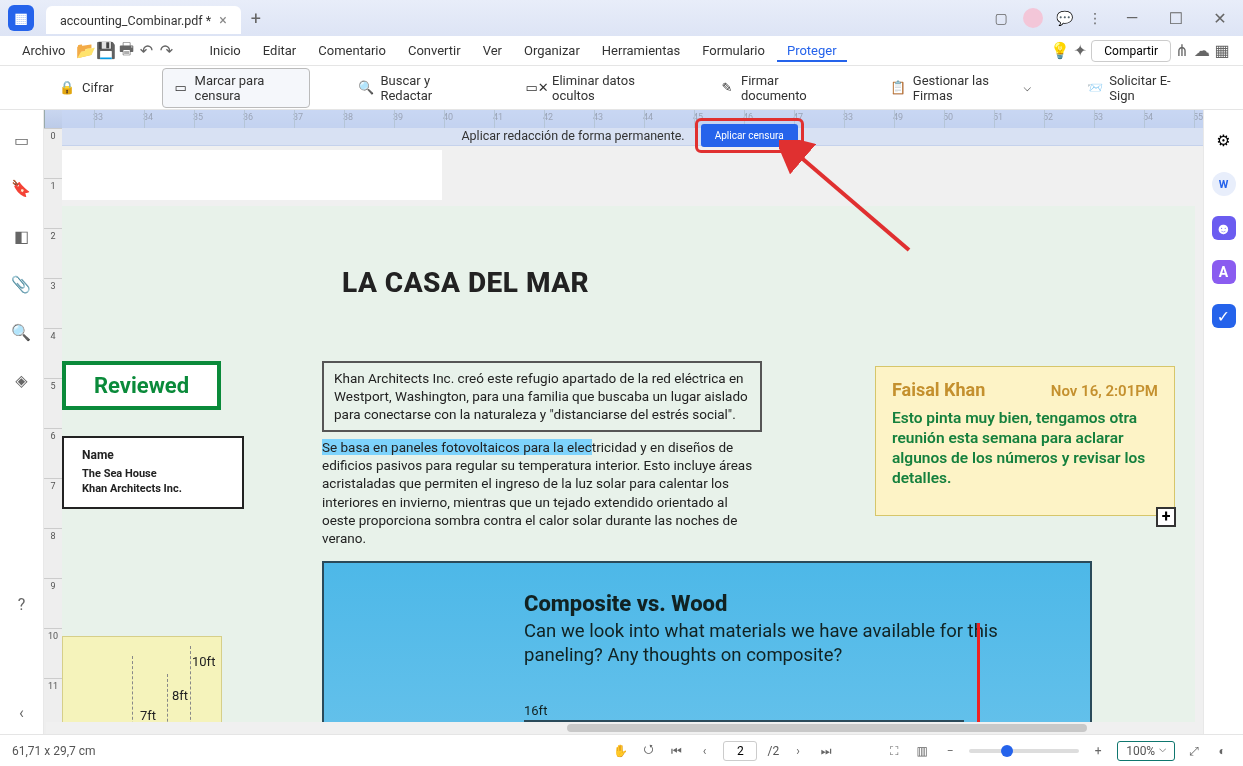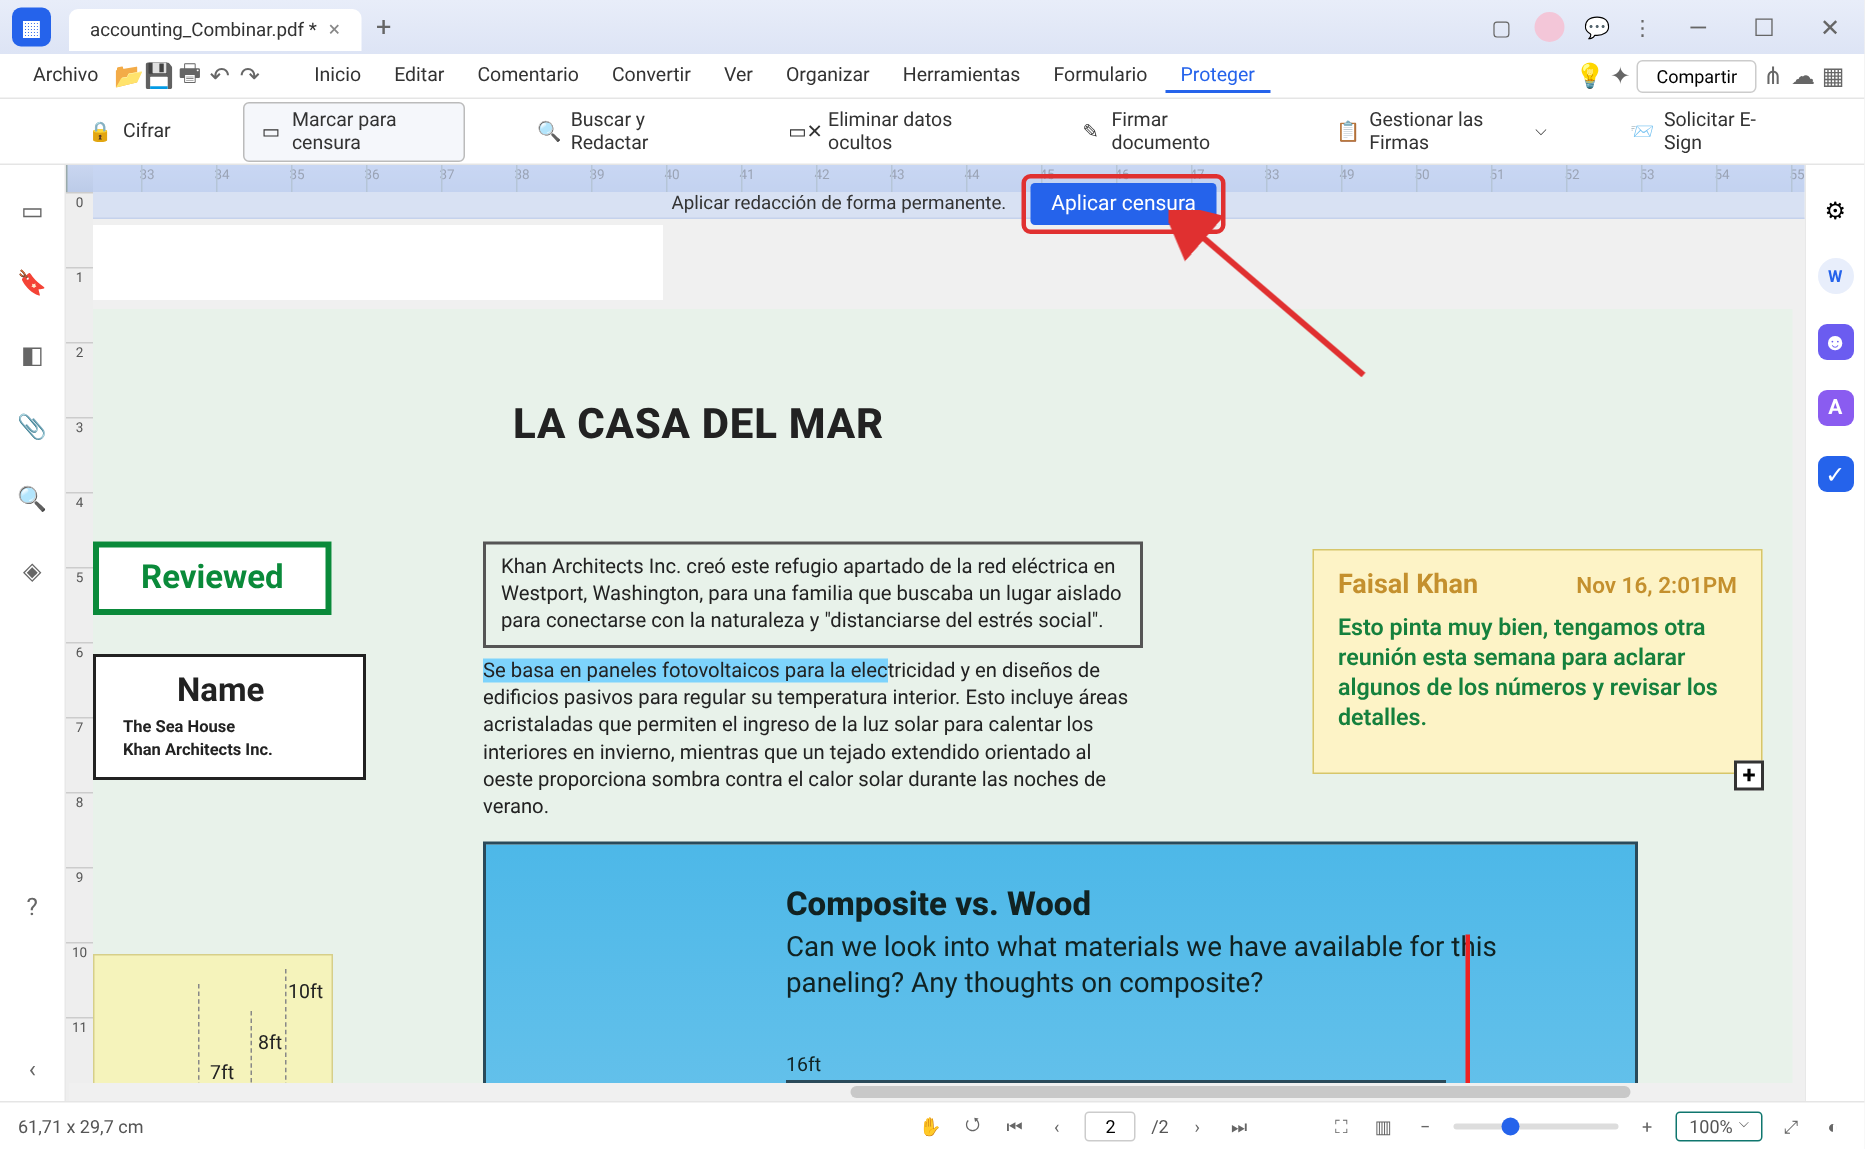--- a/index.html
+++ b/index.html
@@ -37,32 +37,32 @@
 
 .canvas-wrap { flex: 1; position: relative; overflow: hidden; background: #f0f0f0; }
 .ruler-h { position: absolute; top: 0; left: 0; right: 0; height: 18px; background: linear-gradient(to bottom,#c9d6f0,#bccbe8); font-size: 9px; color: #555; overflow:hidden; }
 .ruler-h-inner { position:absolute; left:0; display:flex; }
 .ruler-tick { width: 50px; text-align: center; border-left: 1px solid #9aa; height:18px; line-height:14px;padding-left:48px; }
 .ruler-v { position: absolute; top: 18px; left: 0; bottom: 0; width: 18px; background: #eee; font-size: 9px; color: #555; }
 .rv-tick { height: 50px; border-top: 1px solid #ccc; writing-mode: horizontal-tb; text-align:center; padding-top:2px; }
 
 .redaction-bar { position: absolute; top: 0; left: 18px; right: 0; height: 32px; background: rgba(200,215,245,0.6); display: flex; align-items: center; justify-content: center; gap: 10px; font-size: 12.5px; color: #333; z-index: 5; border-bottom:1px solid #c5d2ec; padding-top:16px; height:36px; }
 .apply-btn-wrap { border: 3px solid #e03030; border-radius: 6px; padding: 3px; }
-.apply-btn { background: #2563eb; color: #fff; border: none; padding: 6px 14px; font-size: 14px; border-radius: 3px; cursor: pointer; }
+.apply-btn { background: #2563eb; color: #fff; border: none; padding: 6px 14px; font-size: 10px; border-radius: 3px; cursor: pointer; }
 
 .page-bg { position: absolute; top: 40px; left: 18px; right: 8px; bottom: 0; overflow: auto; }
 .page-top-white { background:#fff; height:50px; width:380px; margin-bottom:6px; }
 .page { background: #e8f2ea; position: relative; min-height: 600px; padding: 20px 0; }
 
 .doc { position: relative; padding: 0 20px; }
 .title-h { font-size: 28px; font-weight: 800; color: #222; margin-left: 260px; margin-top: 40px; letter-spacing: 0.5px; }
 
 .reviewed-stamp { position: absolute; left: 0; top: 95px; border: 4px solid #0a8a3a; background:#fff; padding: 8px 28px; font-size: 22px; font-weight: 700; color: #0a8a3a; }
 .name-box { position: absolute; left: 0; top: 170px; border: 2px solid #222; background:#fff; padding: 10px 60px 10px 18px; }
-.name-box .nb-title { font-size: 22px; font-weight: 700; color:#222; margin-bottom:4px;margin-left:36px; }
+.name-box .nb-title { font-size: 12px; font-weight: 700; color:#222; margin-bottom:4px; }
 .name-box .nb-line { font-size: 11px; color:#222; line-height:1.4;font-weight:bold; }
 
 .intro-box { position: absolute; left: 260px; top: 95px; width: 440px; border: 2px solid #555; padding: 6px 10px; font-size: 13.5px; color: #222; line-height:1.35; background:#e8f2ea; }
 .para2 { position: absolute; left: 260px; top: 172px; width: 440px; font-size: 13.5px; color:#222; line-height:1.35; }
 .hl { background: #7dd3fc; }
 
 .comment-card { position: absolute; right: 20px; top: 100px; width: 300px; background: #fdf3c6; border: 1px solid #d6c66a; padding: 12px 16px 26px; }
 .cc-head { display:flex; justify-content: space-between; align-items: baseline; margin-bottom:8px; }
 .cc-name { font-size: 18px; font-weight:700; color: #c4902e; }
 .cc-date { font-size: 15px; font-weight:600; color: #c4902e; }

